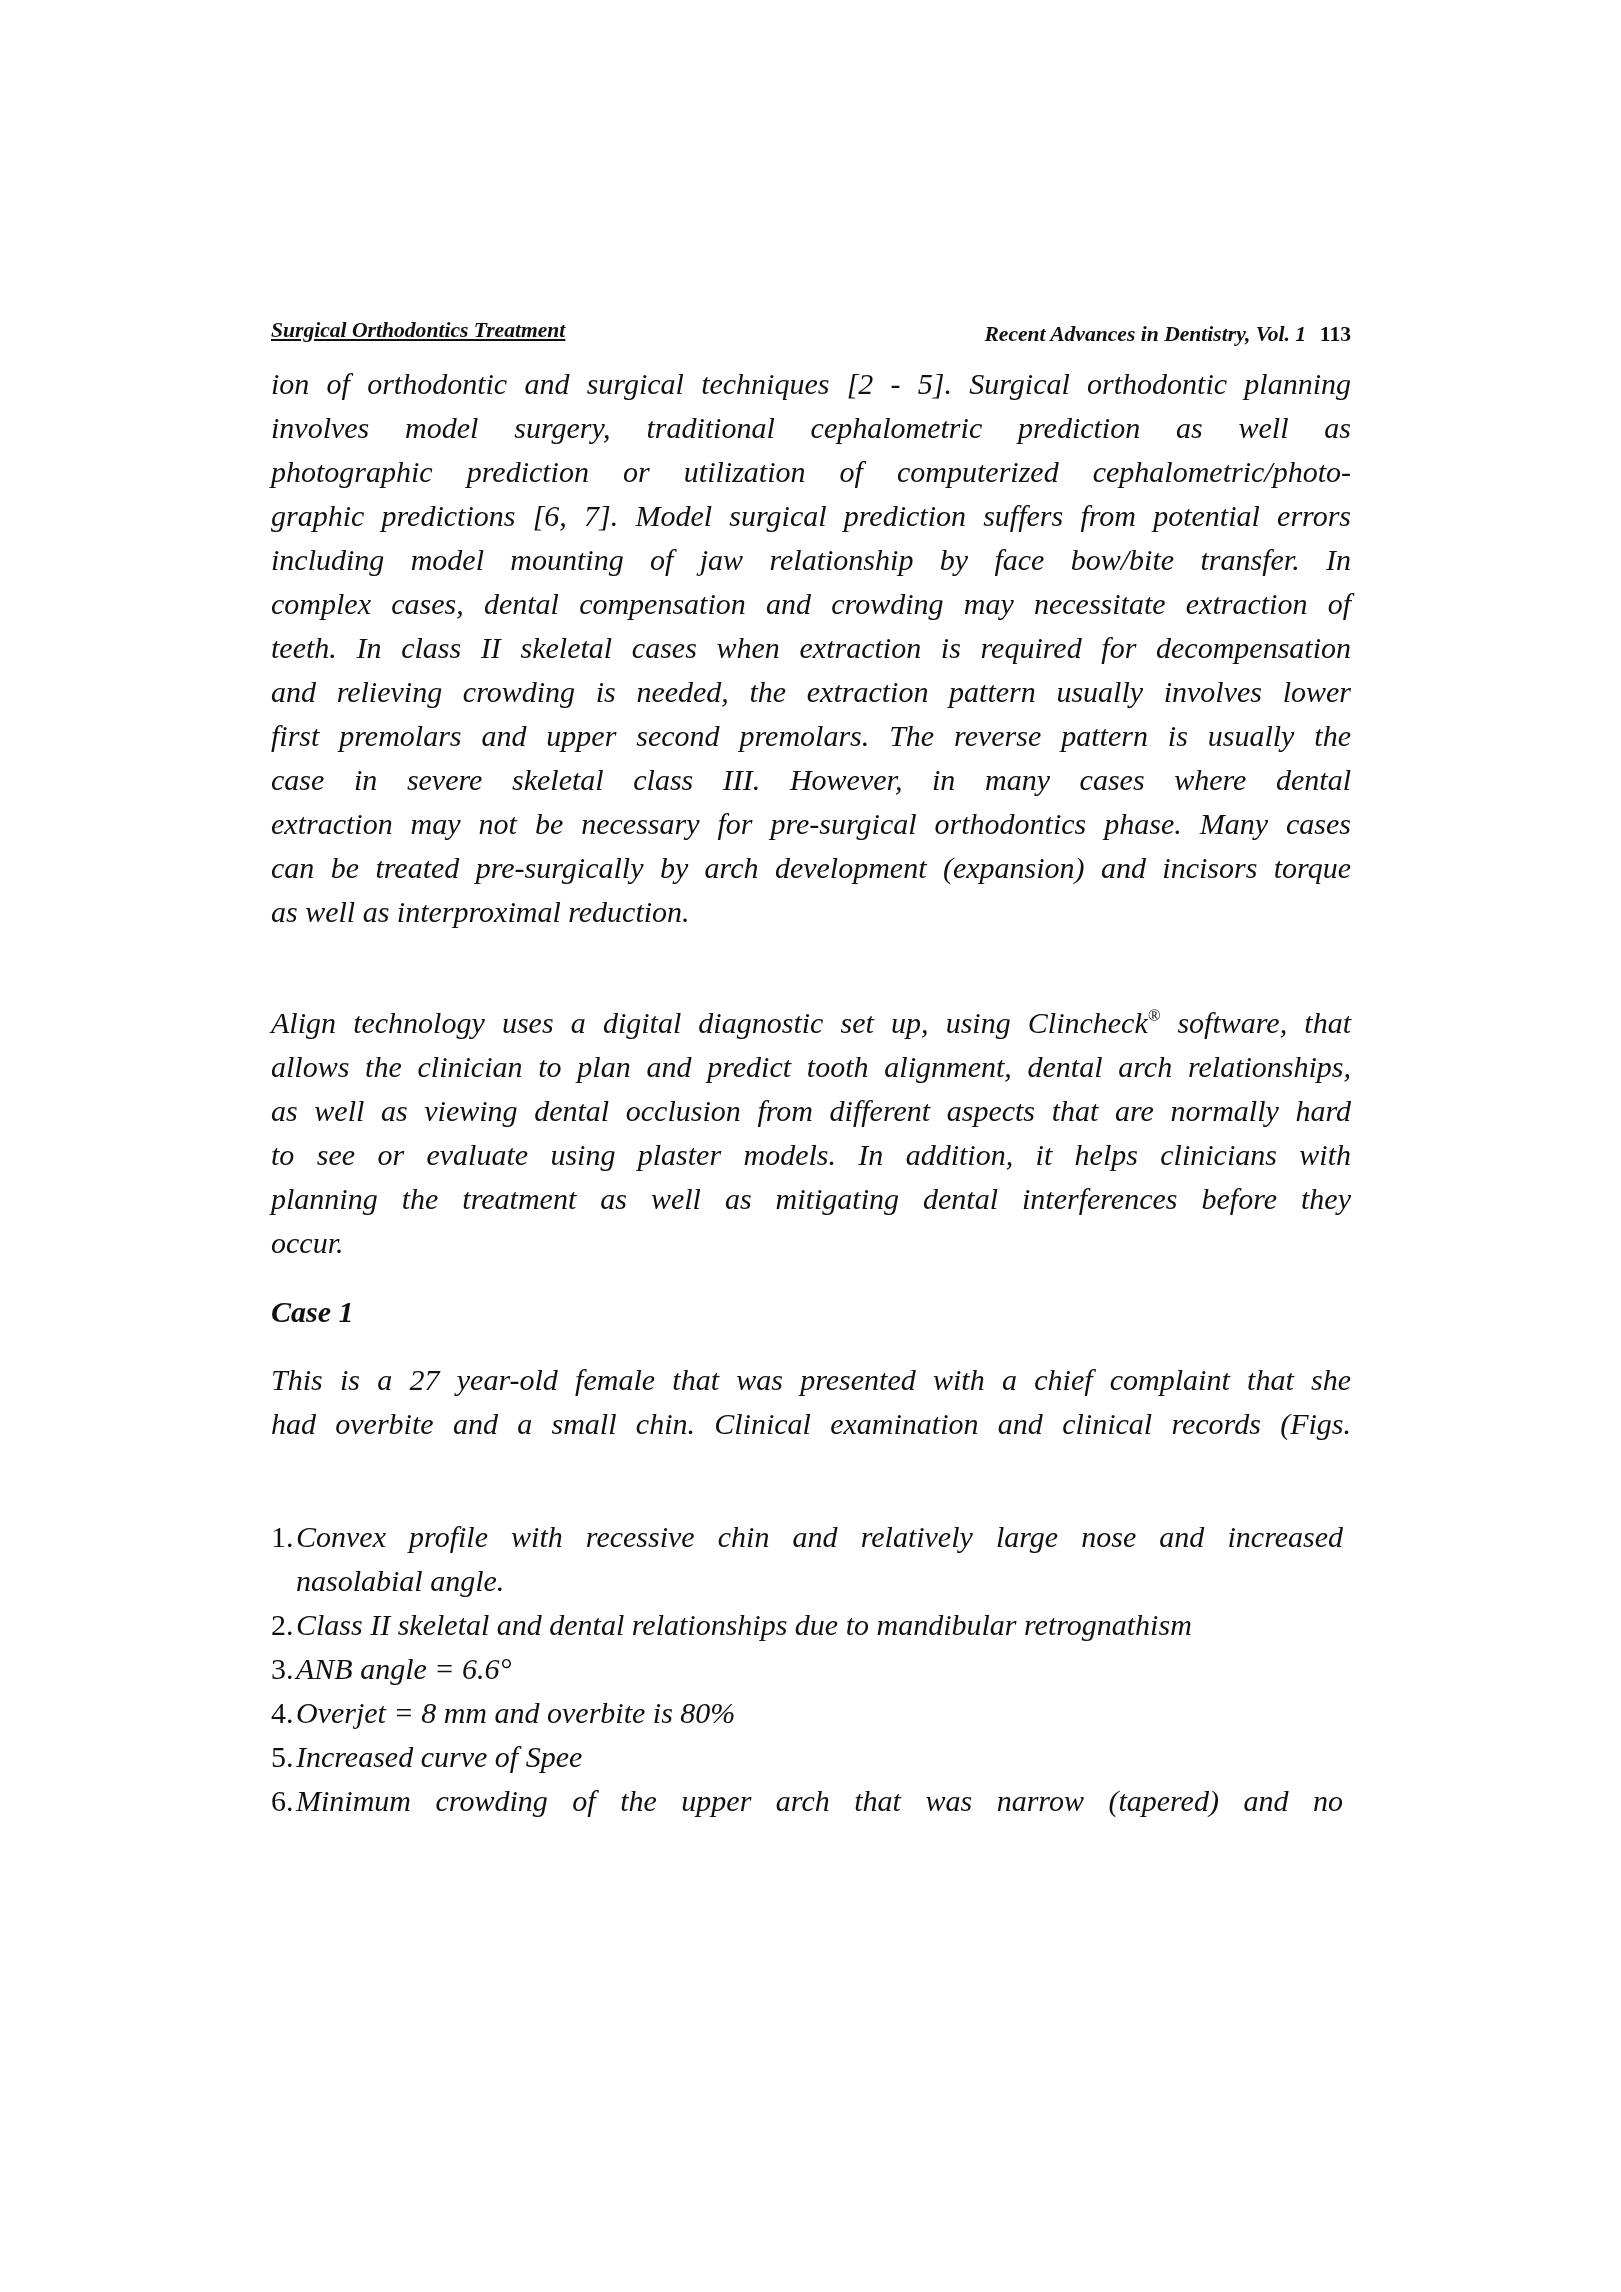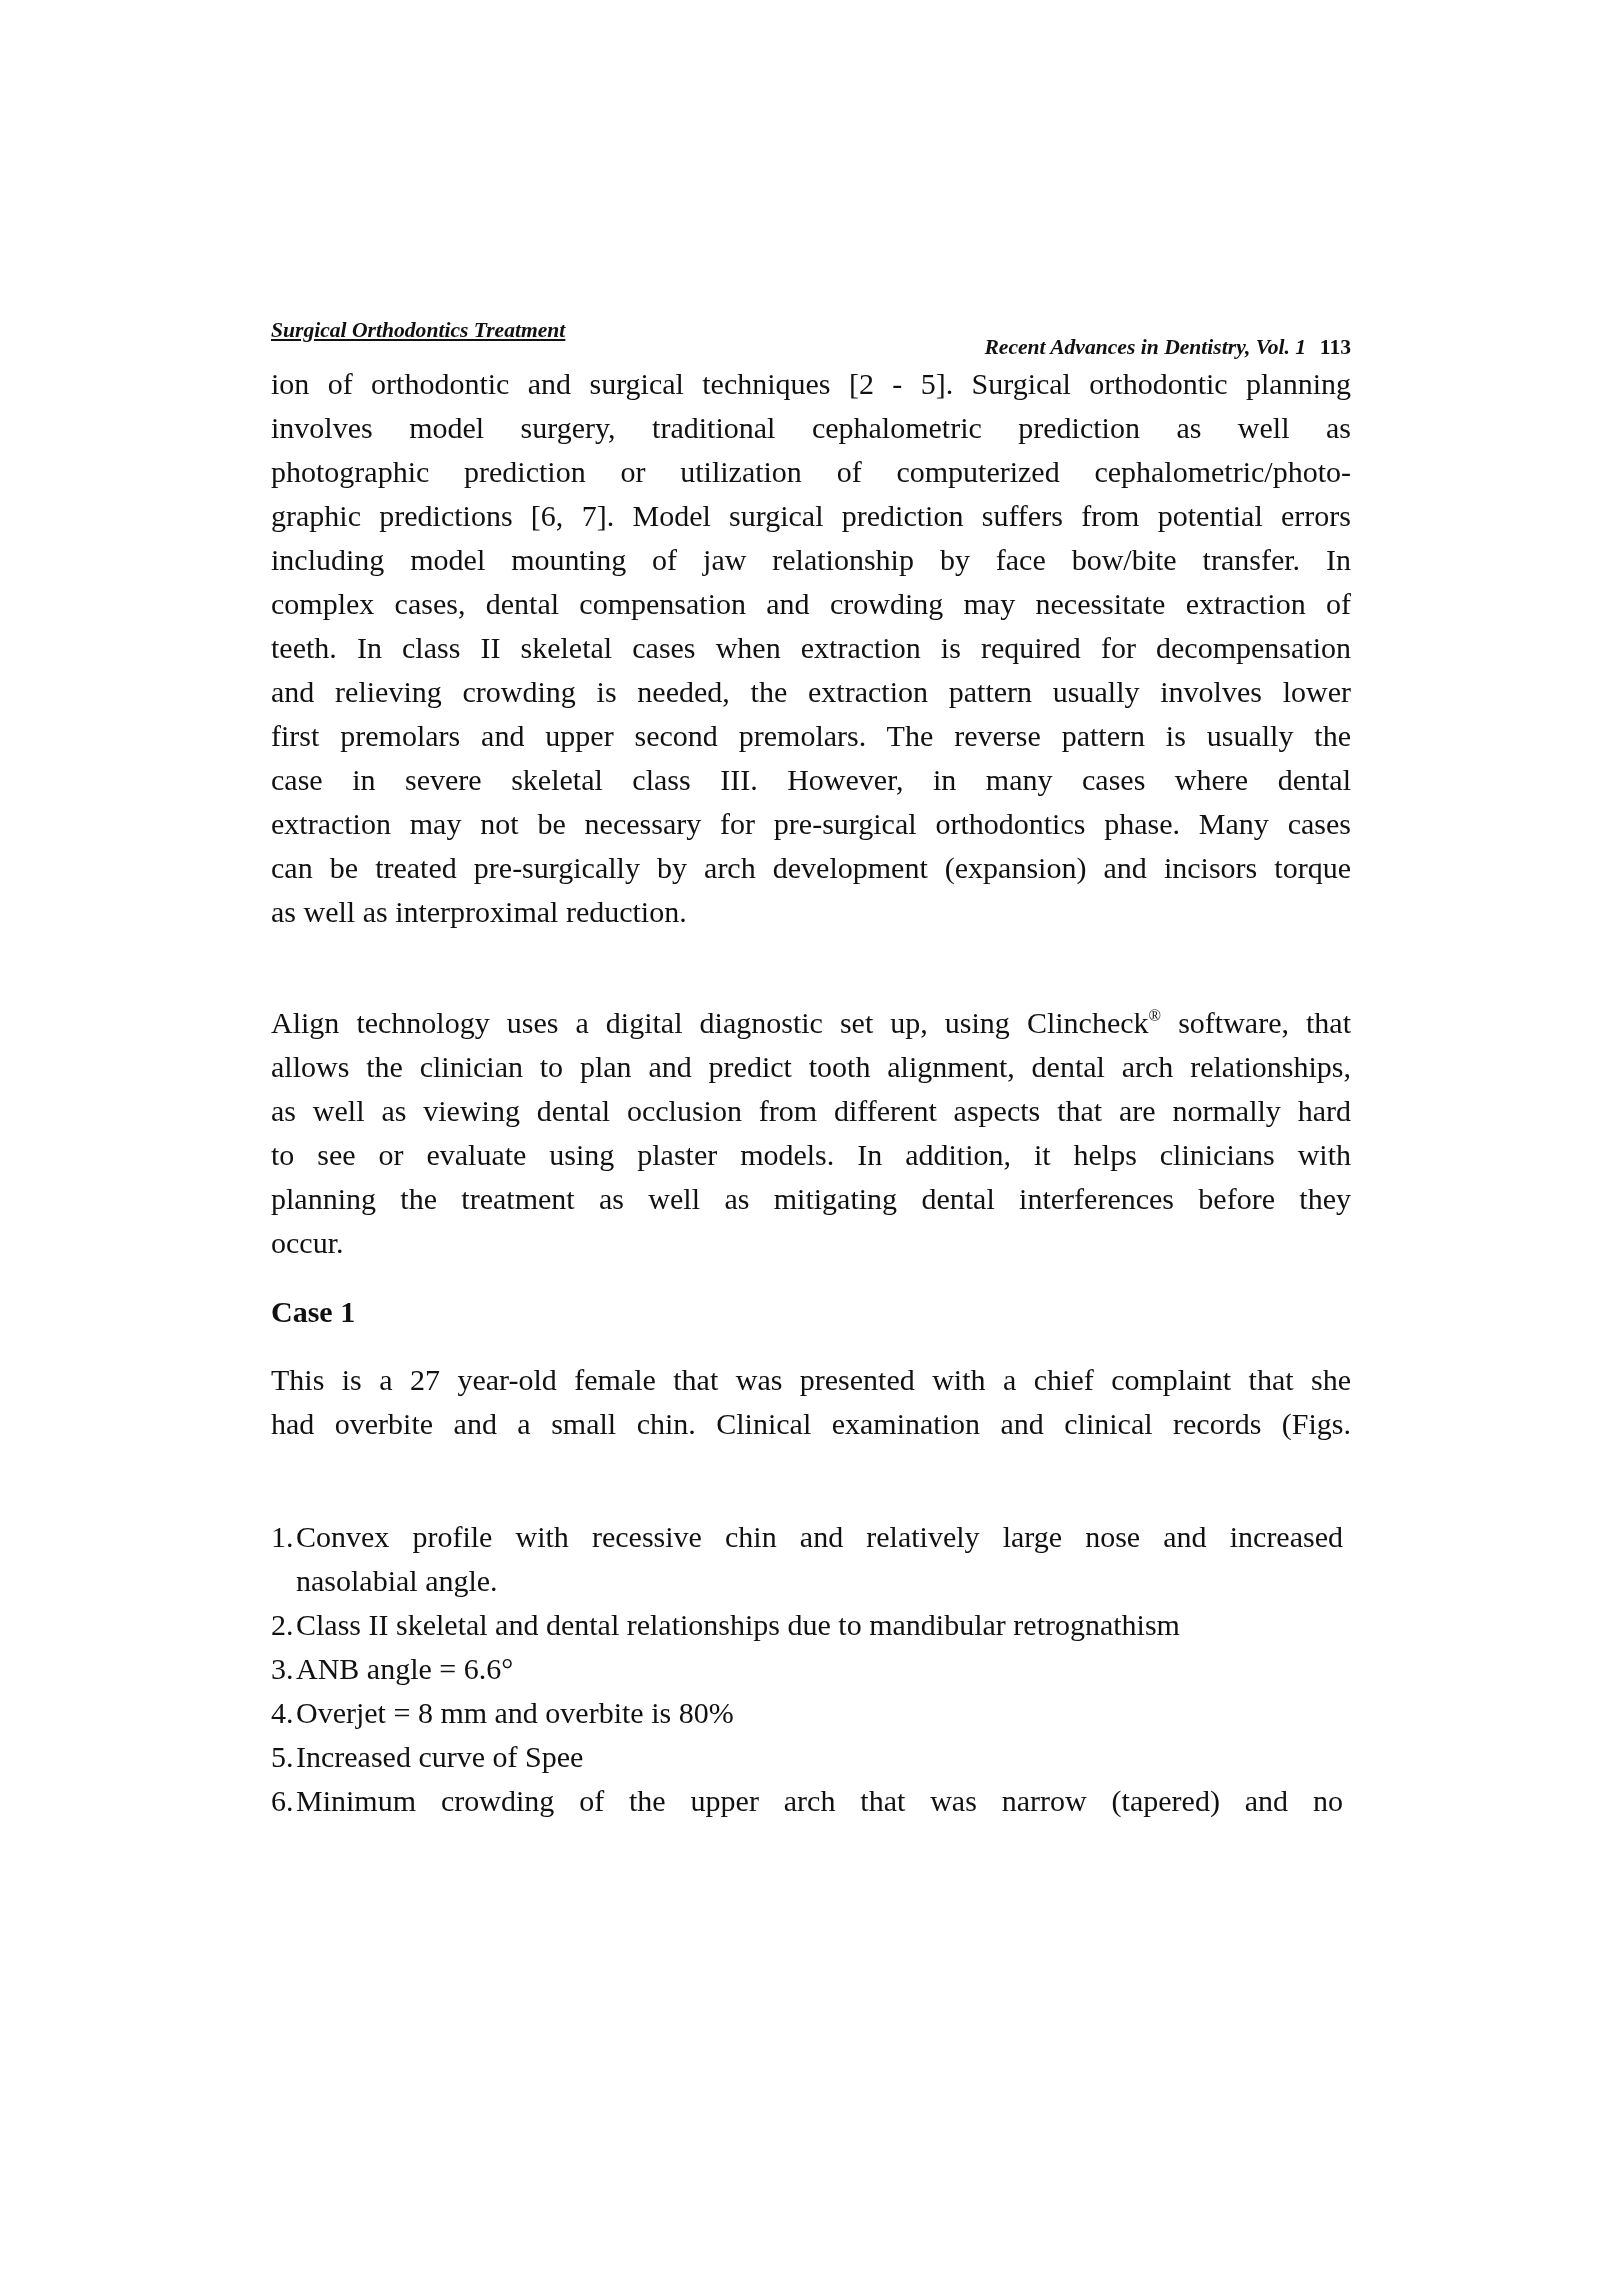--- a/index.html
+++ b/index.html
@@ -1,23 +1,23 @@
 <!DOCTYPE html>
 <html><head>
 <meta charset="utf-8">
 <style>
   html, body { margin: 0; padding: 0; background: #ffffff; }
   body { width: 1621px; height: 2293px; position: relative; overflow: hidden; }
   .page { position: absolute; left: 0; top: 0; width: 1621px; height: 2293px; background: #fff; color: #111; font-family: "Liberation Serif", "DejaVu Serif", serif; }
   .running-header { position: absolute; left: 271px; top: 316px; width: 1080px; height: 29px; font-size: 21.6px; font-style: italic; font-weight: bold; line-height: 29px; color: #111; }
   .running-header .left { position: absolute; left: 0; top: 0; white-space: nowrap; text-decoration: underline; }
-  .running-header .right { position: absolute; right: 0; top: 17px; white-space: nowrap; text-align: right; }
+  .running-header .right { position: absolute; right: 0; top: 4px; white-space: nowrap; text-align: right; }
   .running-header .pageno { font-style: normal; font-weight: bold; margin-left: 13.7px; }
   .body { position: absolute; left: 271px; width: 1080px; font-size: 30px; }
-  .line { display: block; height: 44px; line-height: 44px; white-space: nowrap; text-align: justify; text-align-last: justify; }
+  .line { display: block; height: 44px; line-height: 44px; white-space: nowrap; text-align: justify; text-align-last: justify; font-style: italic; }
   .line.last { text-align-last: left; }
   .block { position: absolute; left: 0; width: 1080px; }
   .heading { font-weight: bold; }
   .b { font-weight: bold; }
   sup.reg { font-size: 0.55em; vertical-align: 0.7em; line-height: 0; }
   .list-item { position: relative; }
   .list-item .num { position: absolute; left: 0; top: 0; width: 33px; height: 44px; line-height: 44px; }
   .list-item .text { margin-left: 25px; width: 1047px; }
 </style>
 </head>

